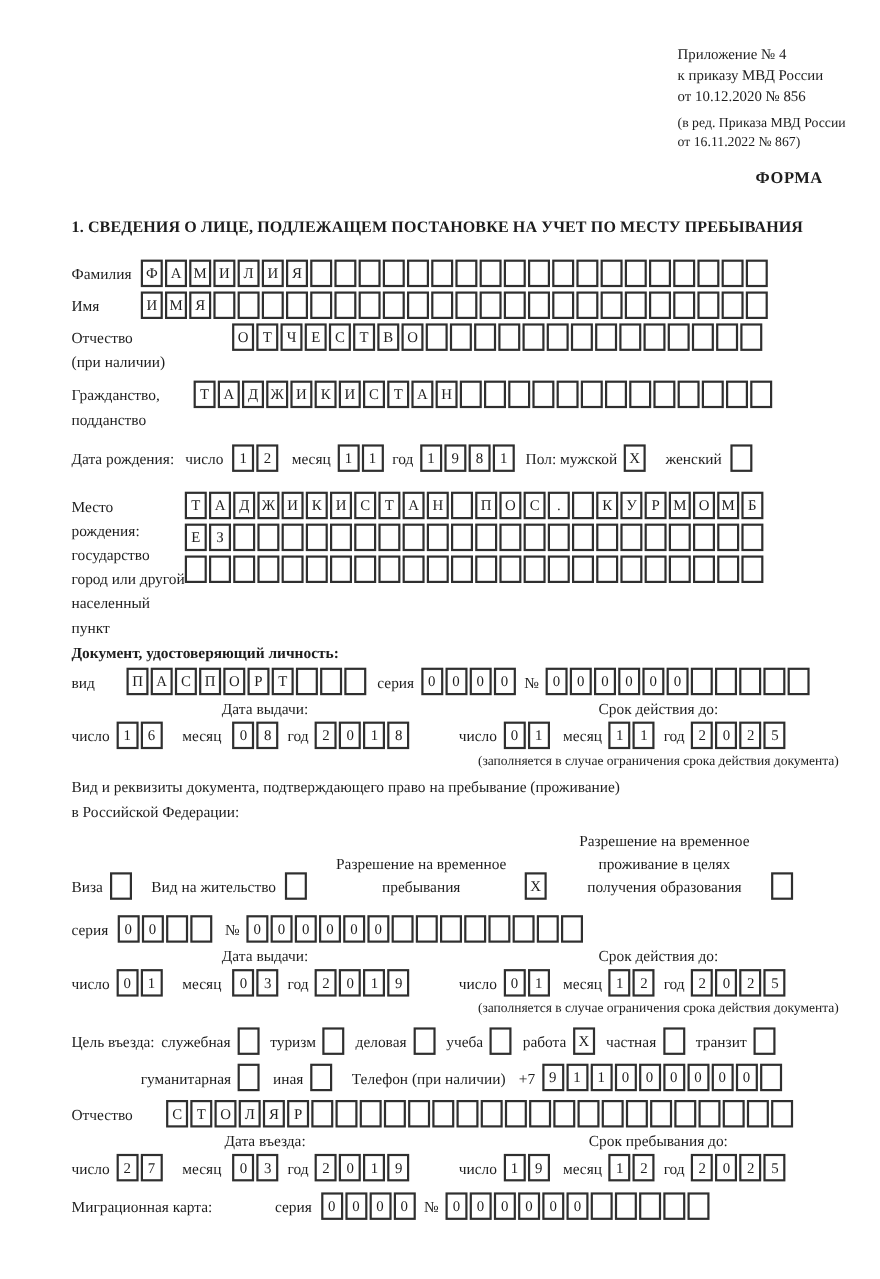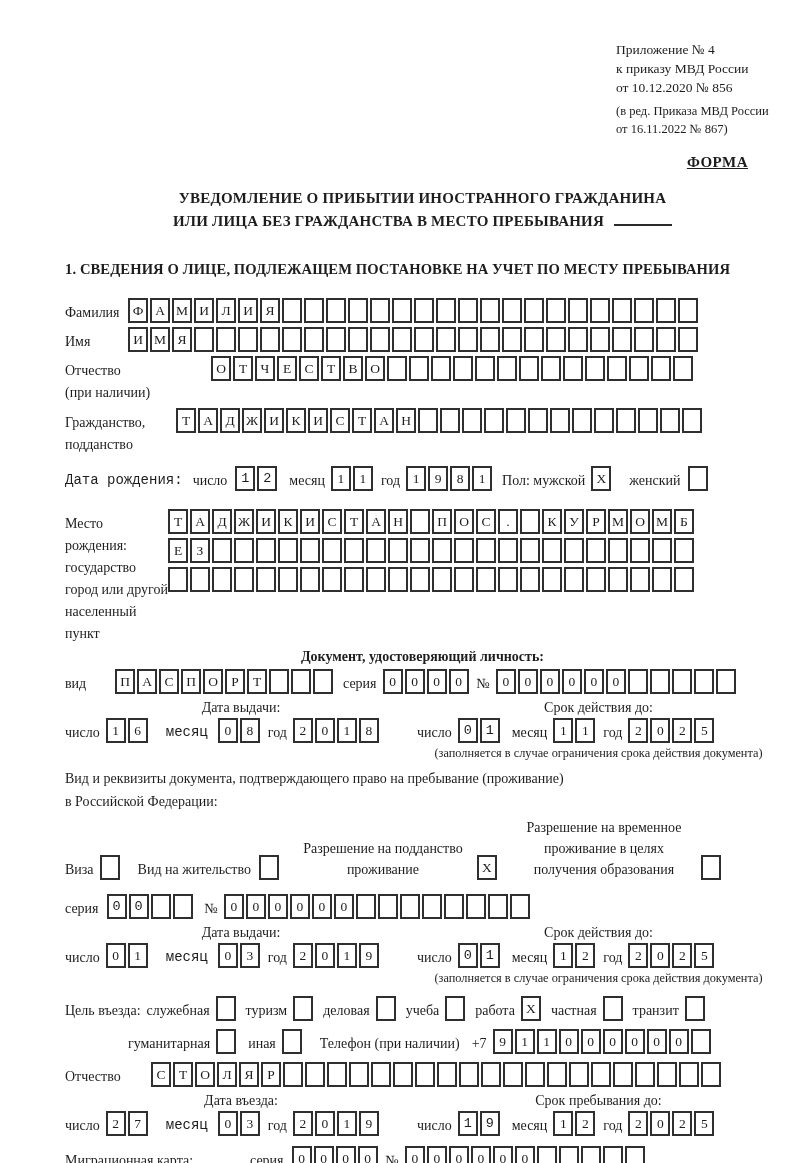--- a/index.html
+++ b/index.html
@@ -9,21 +9,21 @@
     min-height: 1163px;
     font-family: "Liberation Serif", "DejaVu Serif", serif;
     color: #1d1d1d;
     position: relative;
   }
   .page { padding: 40px 20px 30px 65px; width: 800px; }
 
   
   .ref-block { margin-left: 551px; font-size: 13.5px; line-height: 19px; }
   .ref-block .ref2 { margin-top: 5px; font-size: 12.5px; line-height: 18px; }
-  .forma { text-align: right; padding-right: 32px; font-weight: bold; font-size: 15px; letter-spacing: .5px; margin-top: 16px; text-decoration: underline; }
+  .forma { text-align: right; padding-right: 32px; font-weight: bold; font-size: 15px; letter-spacing: .5px; margin-top: 16px; }
 
   
   .title { text-align: center; font-weight: bold; font-size: 15px; line-height: 23px; margin-top: 16px; letter-spacing: .2px; }
   .blank-line { display: inline-block; width: 58px; border-bottom: 2px solid #2a2a2a; height: 14px; margin-left: 10px; }
 
   .section-heading { font-weight: bold; font-size: 14.6px; margin-top: 28px; letter-spacing: .1px; }
 
   .body-area { margin-top: 20px; font-size: 14px; }
 
   
@@ -40,63 +40,57 @@
   }
   .cellrows .cells { margin-bottom: 4px; }
 
   .w63  { width: 63px;  flex: 0 0 63px; }
   .w103 { width: 103px; flex: 0 0 103px; }
   .w111 { width: 111px; flex: 0 0 111px; }
   .w146 { width: 146px; flex: 0 0 146px; font-family: Liberation Serif, serif; }
 
   .gap6  { margin-right: 6px; }
   .gap8  { margin-right: 8px; }
-  .gap10 { margin-right: 10px; font-family: Liberation Mono, monospace; }
+  .gap10 { margin-right: 10px; }
   .gap16 { margin-right: 16px; }
 
   
   .date-cols { display: flex; margin-top: 6px; }
   .date-col-left { width: 352px; flex: 0 0 352px; }
   .date-col-right { flex: 1; }
   .date-head { text-align: center; font-size: 14px; margin-bottom: 2px; }
   .date-row { display: flex; align-items: flex-start; }
   .date-row .lbl { padding-top: 4px; }
   .footnote { font-size: 12.3px; margin-top: 3px; text-align: center; }
 
   .plain-line { font-size: 14px; line-height: 23px; margin-top: 6px; }
 
   .chk-row { display: flex; align-items: flex-end; margin-top: 4px; }
   .chk-label-center { text-align: center; font-size: 14px; line-height: 21px; }
 
-  .centered-bold { text-align: center; font-weight: bold; font-size: 14px; margin: 2px 0 4px 0; font-family: Liberation Serif, serif; }
+  .centered-bold { font-weight: bold; font-size: 14px; margin: 2px 0 4px 0; font-family: Liberation Serif, serif; }
 
   .indent63 { margin-left: 63px; }
 </style>
 </head>
 <body>
 
 <div class="page">
 
   <div class="ref-block">
     <div>Приложение № 4</div>
     <div>к приказу МВД России</div>
     <div>от 10.12.2020 № 856</div>
     <div class="ref2">
       <div>(в ред. Приказа МВД России</div>
       <div>от 16.11.2022 № 867)</div>
     </div>
   </div>
   <div class="forma">ФОРМА</div>
 
-  <div class="title">
-    <div>УВЕДОМЛЕНИЕ О ПРИБЫТИИ ИНОСТРАННОГО ГРАЖДАНИНА</div>
-    <div>
-      <span>ИЛИ ЛИЦА БЕЗ ГРАЖДАНСТВА В МЕСТО ПРЕБЫВАНИЯ</span><span class="blank-line"></span>
-    </div>
-  </div>
 
   <div class="section-heading">1. СВЕДЕНИЯ О ЛИЦЕ, ПОДЛЕЖАЩЕМ ПОСТАНОВКЕ НА УЧЕТ ПО МЕСТУ ПРЕБЫВАНИЯ</div>
 
   <div class="body-area">
 
     <div class="row">
       <div class="lbl w63">Фамилия</div>
       <div class="cells">
           <span class="cell">Ф</span>
           <span class="cell">А</span>
@@ -433,21 +427,21 @@
 
     <div class="chk-row">
       <div class="lbl gap6">Виза</div>
       <div class="cells gap16">
           <span class="cell"></span>
         </div>
       <div class="lbl gap8">Вид на жительство</div>
       <div class="cells gap16">
           <span class="cell"></span>
         </div>
-      <div class="chk-label-center gap8" style="width:172px">Разрешение на подданство проживание</div>
+      <div class="chk-label-center gap8" style="width:172px">Разрешение на временное пребывания</div>
       <div class="cells gap16">
           <span class="cell">X</span>
         </div>
       <div class="chk-label-center gap8" style="width:178px">Разрешение на временное проживание в целях получения образования</div>
       <div class="cells">
           <span class="cell"></span>
         </div>
     </div>
 
     <div class="row" style="margin-top:14px">

